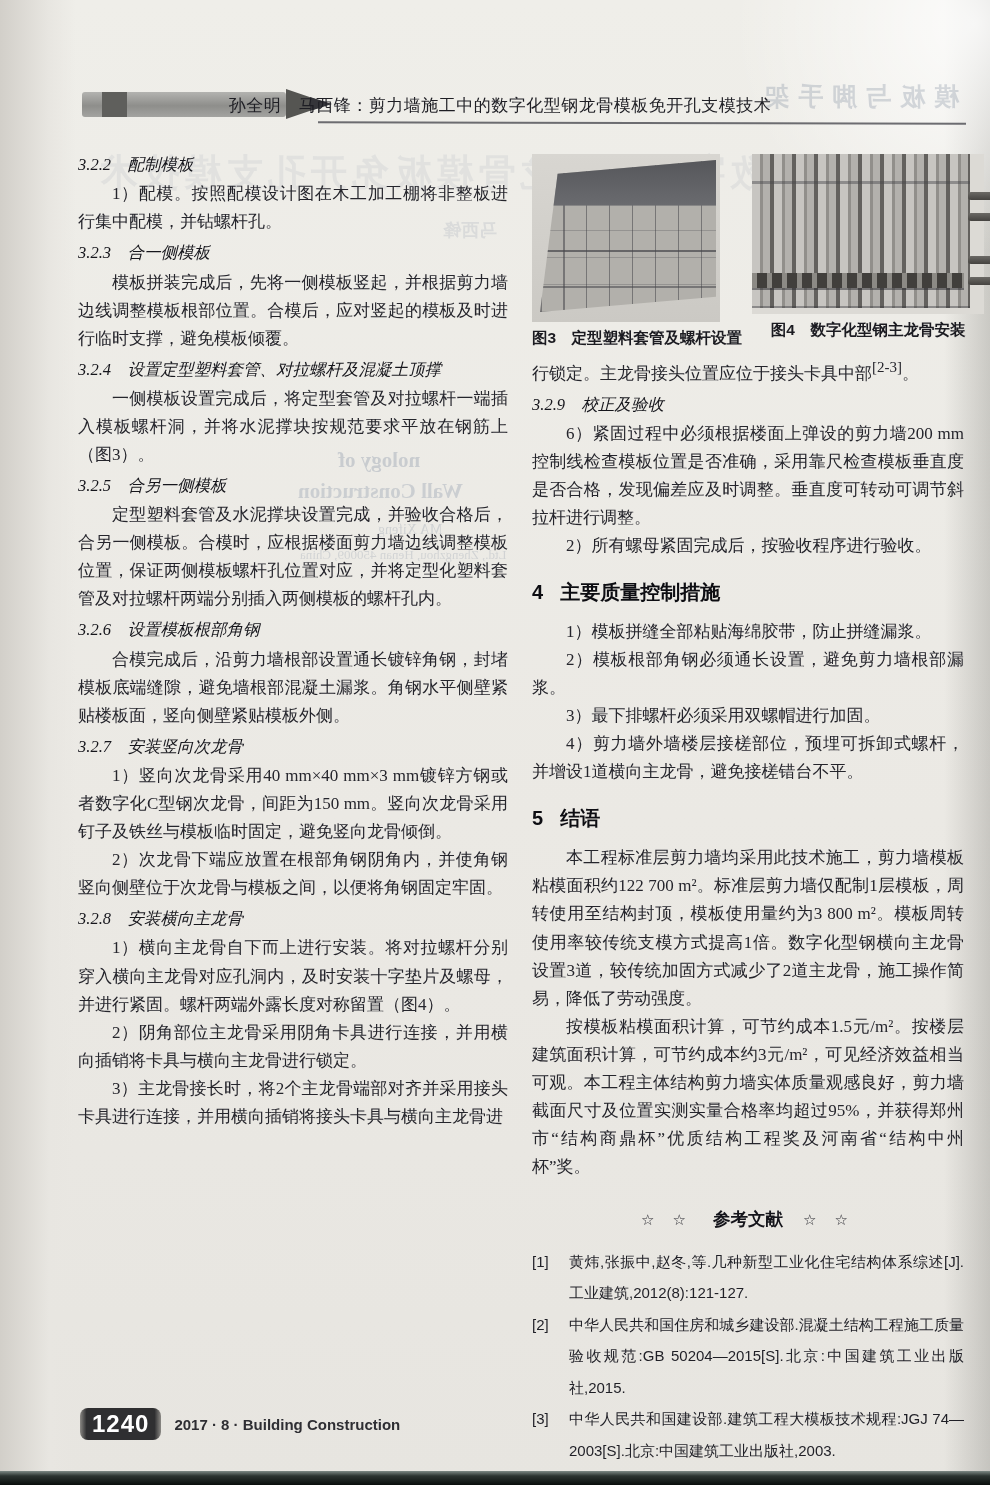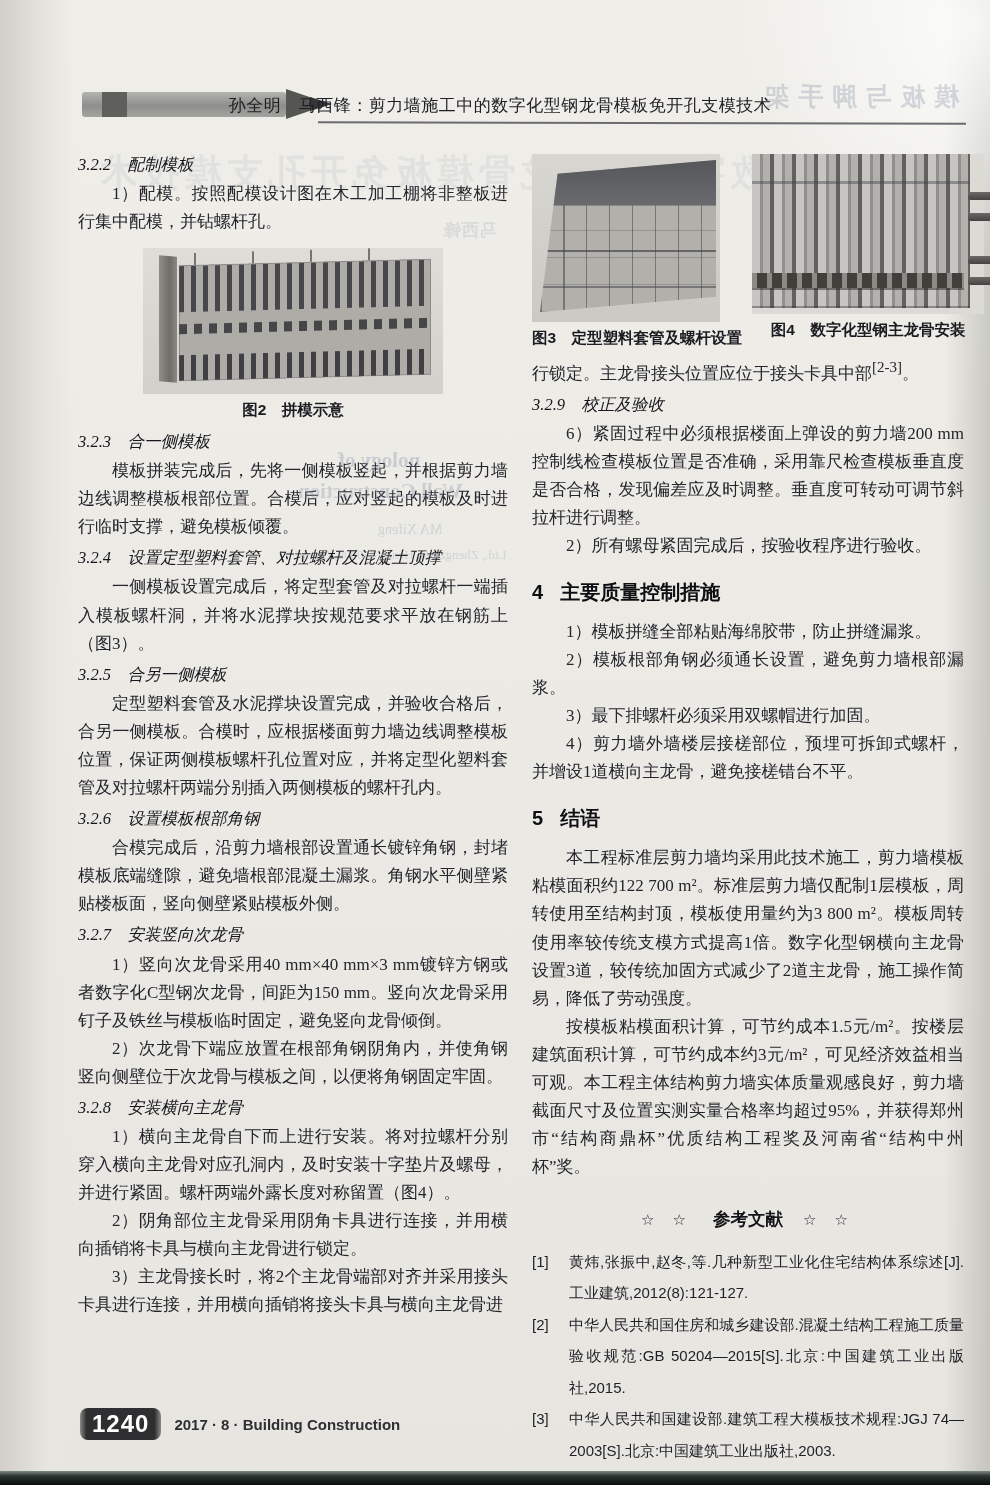--- a/index.html
+++ b/index.html
@@ -136,27 +136,20 @@
     <div class="pencil-tip"></div>
     <div class="pencil-tip-core"></div>
   </div>
   <div class="header-rule"></div>
   <div class="header-title">孙全明　马西锋：剪力墙施工中的数字化型钢龙骨模板免开孔支模技术</div>
 
   <div class="coltext col-left">
     <div class="sub">3.2.2　配制模板</div>
     <p class="para">1）配模。按照配模设计图在木工加工棚将非整板进行集中配模，并钻螺杆孔。</p>
 
-    <figure class="fig2">
-      <div class="fig2-art">
-        <div class="f2-endcap"></div>
-        <div class="f2-wall"></div>
-      </div>
-      <figcaption class="figcap">图2　拼模示意</figcaption>
-    </figure>
 
     <div class="sub">3.2.3　合一侧模板</div>
     <p class="para">模板拼装完成后，先将一侧模板竖起，并根据剪力墙边线调整模板根部位置。合模后，应对竖起的模板及时进行临时支撑，避免模板倾覆。</p>
 
     <div class="sub">3.2.4　设置定型塑料套管、对拉螺杆及混凝土顶撑</div>
     <p class="para">一侧模板设置完成后，将定型套管及对拉螺杆一端插入模板螺杆洞，并将水泥撑块按规范要求平放在钢筋上（图3）。</p>
 
     <div class="sub">3.2.5　合另一侧模板</div>
     <p class="para">定型塑料套管及水泥撑块设置完成，并验收合格后，合另一侧模板。合模时，应根据楼面剪力墙边线调整模板位置，保证两侧模板螺杆孔位置对应，并将定型化塑料套管及对拉螺杆两端分别插入两侧模板的螺杆孔内。</p>
 

